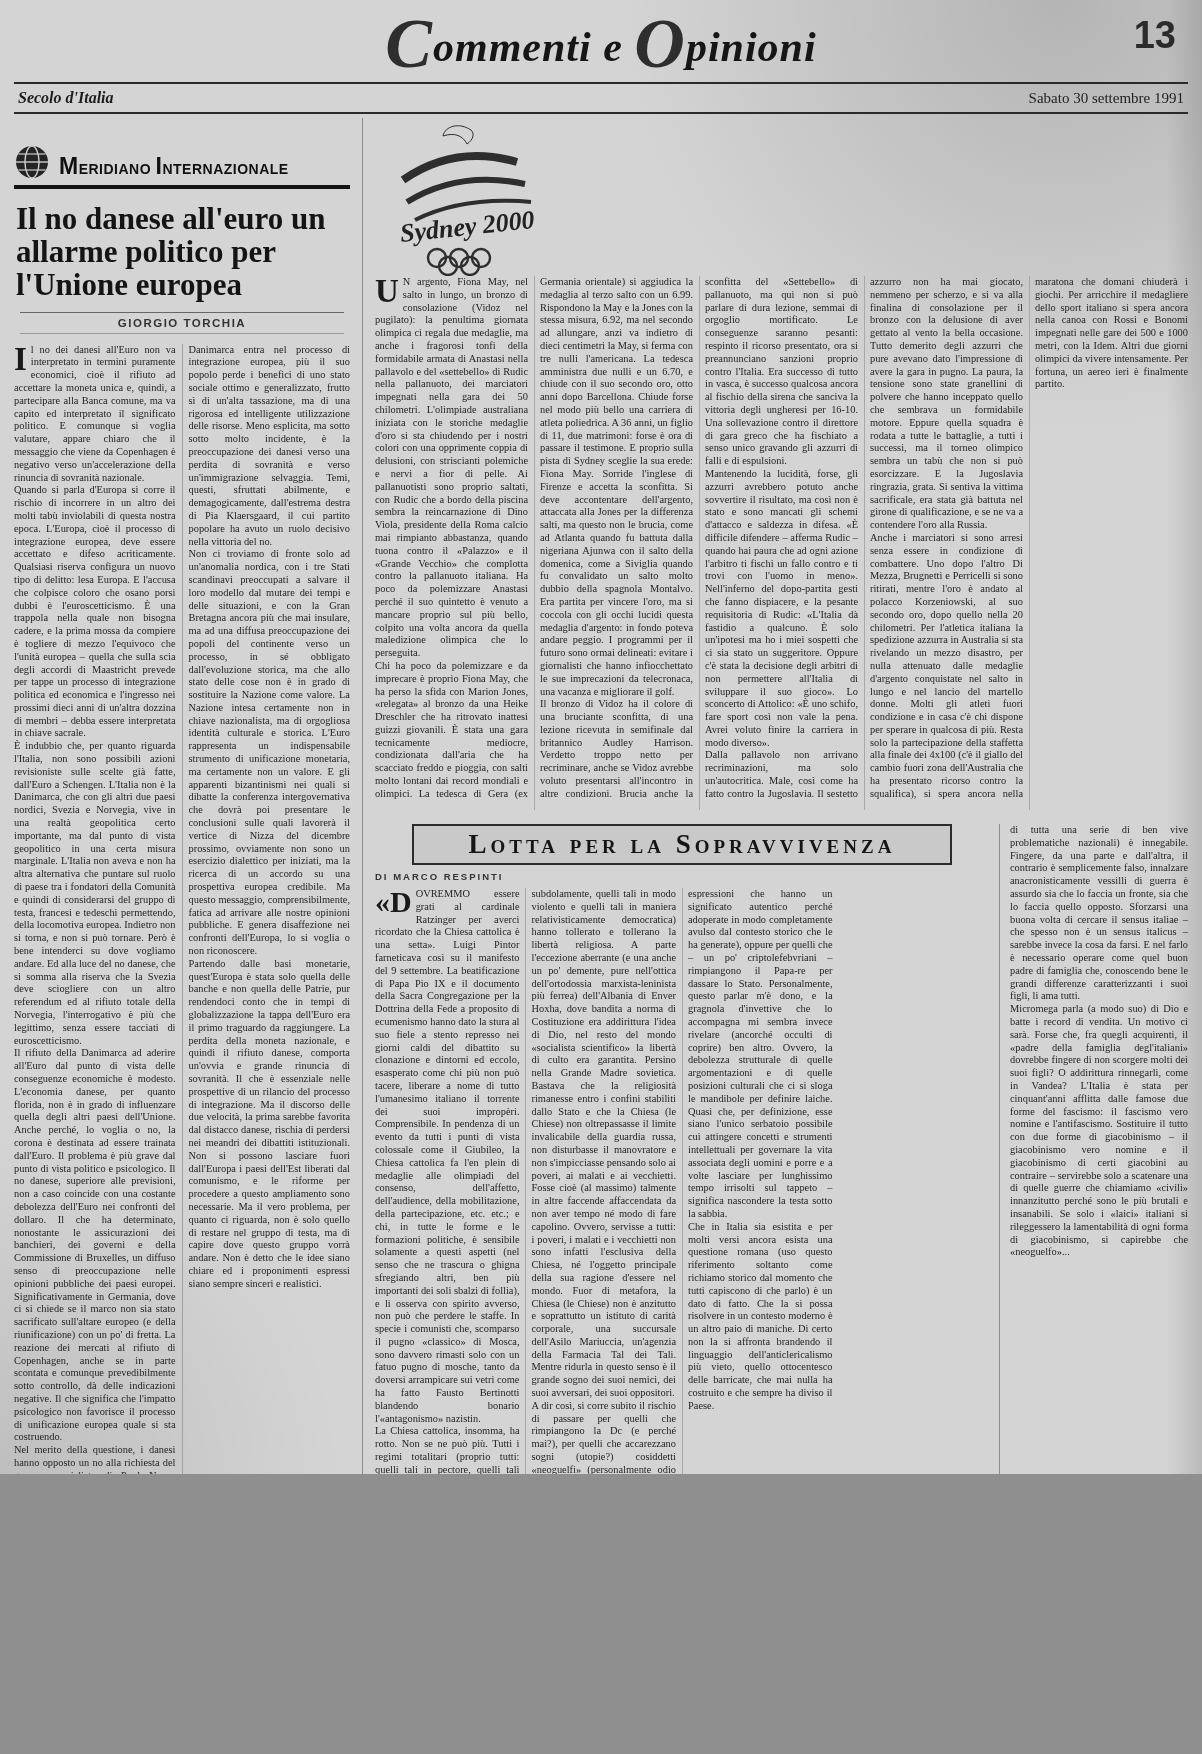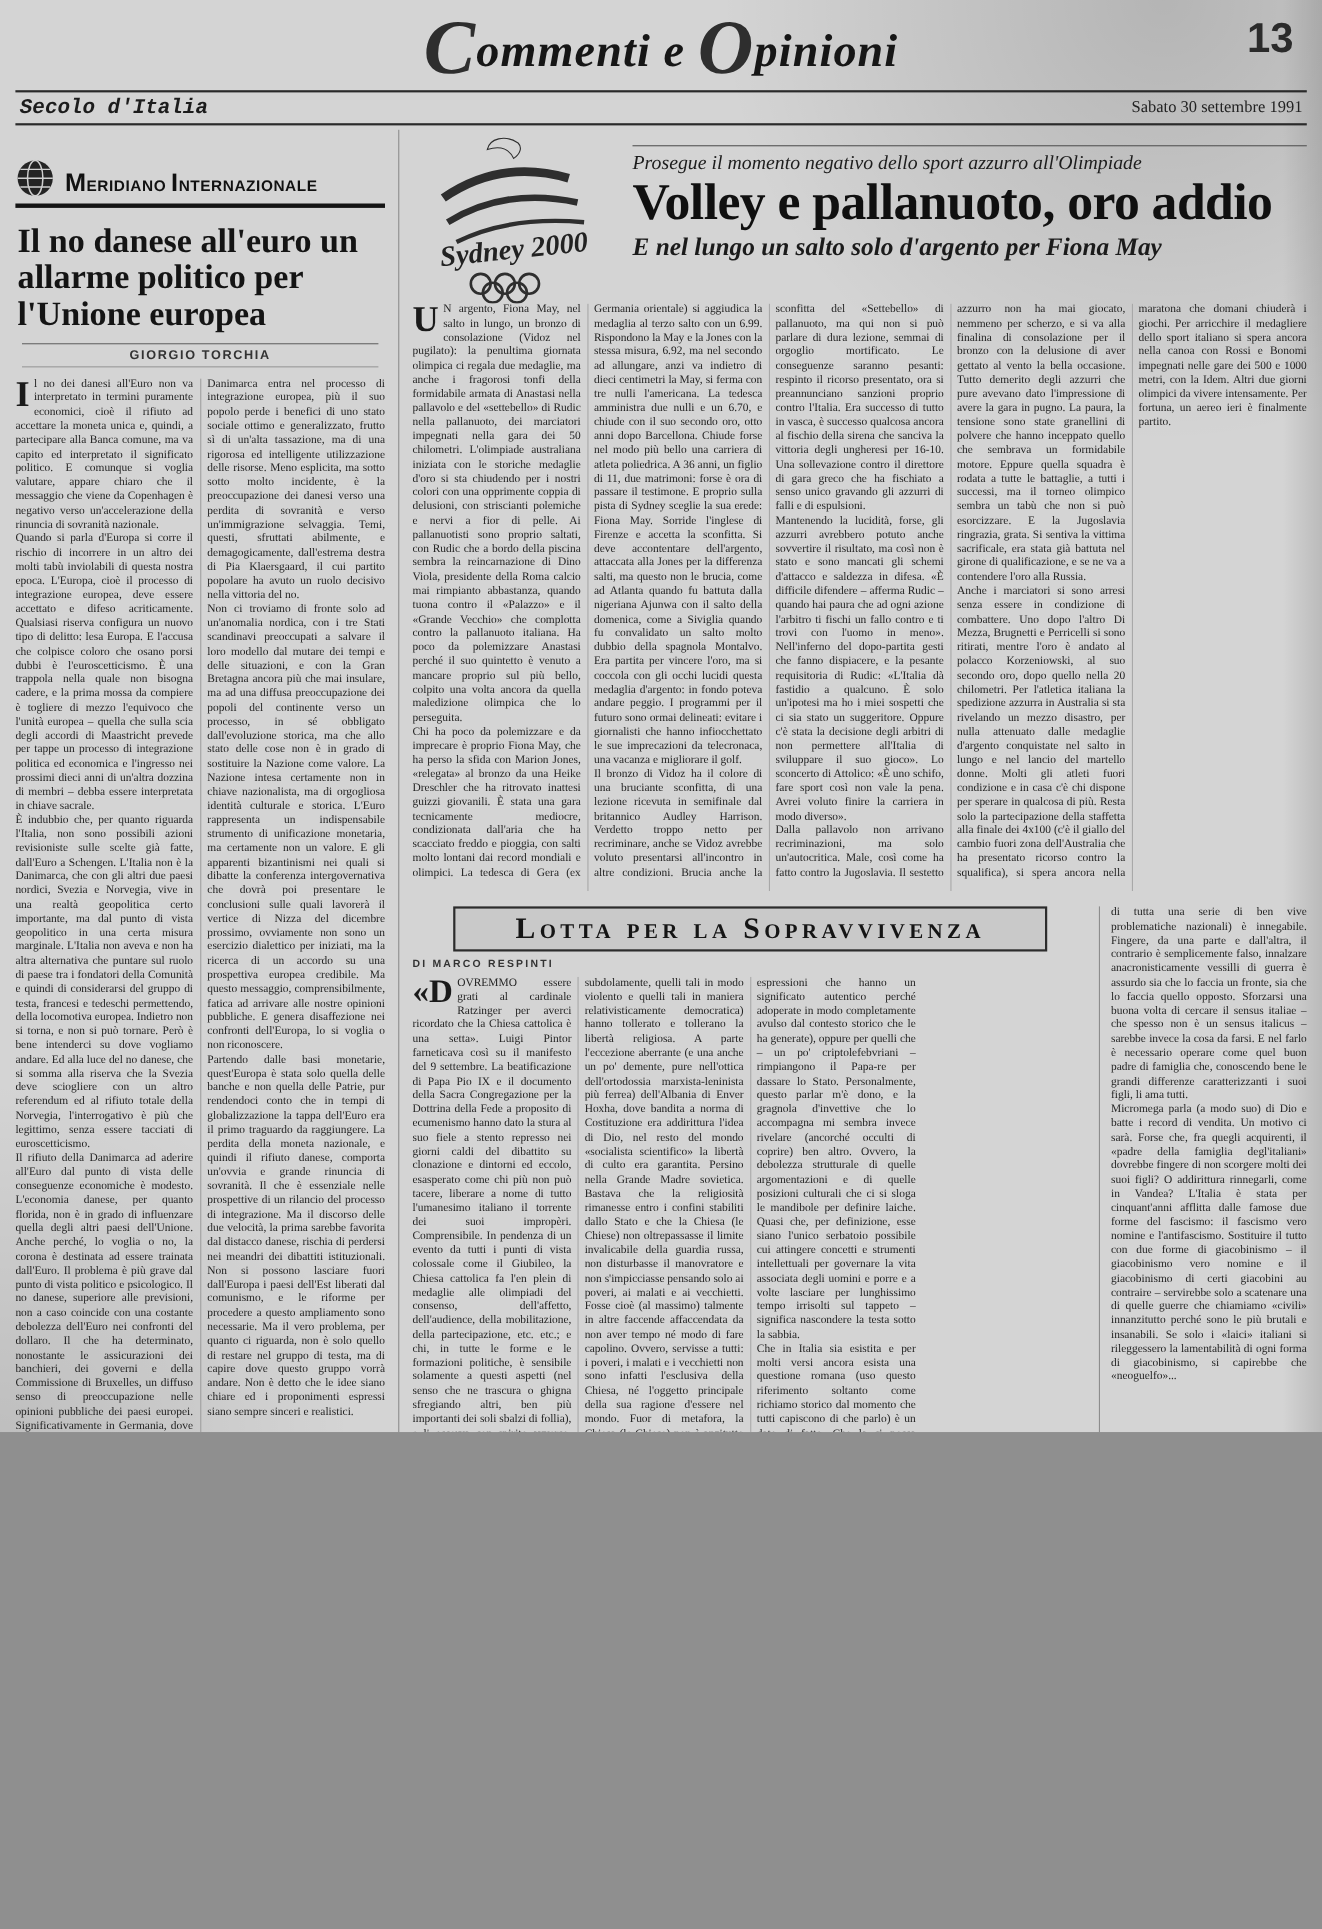--- a/index.html
+++ b/index.html
@@ -1,18 +1,18 @@
 <!DOCTYPE html>
 <html><head>
 <meta charset="utf-8">
 <style>
   html,body{margin:0;padding:0;background:#8f8f8f;}
   .page{
     position:relative;
-    width:1202px;height:1302px;
+    width:1202px;height:1474px;
     margin:0 auto;
     box-sizing:border-box;
     padding:6px 14px 0 14px;
     color:#1c1c1c;
     font-family:"Liberation Serif",serif;
     background:
       linear-gradient(to left, rgba(0,0,0,0.12), rgba(0,0,0,0) 3%),
       radial-gradient(circle at 88% 0%, rgba(0,0,0,0.15), rgba(0,0,0,0) 24%),
       radial-gradient(circle at 0% 100%, rgba(0,0,0,0.10), rgba(0,0,0,0) 18%),
       #d4d4d4;
@@ -29,21 +29,21 @@
     position:absolute;top:8px;right:12px;
     font-family:"Liberation Sans",sans-serif;font-weight:bold;
     font-size:38px;color:#2b2b2b;
   }
   
   .dateline{
     display:flex;justify-content:space-between;align-items:center;
     border-top:2px solid #2a2a2a;border-bottom:2px solid #2a2a2a;
     height:28px;padding:0 4px;
   }
-  .masthead{font-style:italic;font-weight:bold;font-size:19px;font-family:Liberation Mono, monospace;}
+  .masthead{font-style:italic;font-weight:bold;font-size:16px;}
   .date{font-size:15px;color:#222;}
   
   .content{display:flex;margin-top:4px;}
   .left{
     width:336px;flex:0 0 336px;
     border-right:1px solid #8d8d8d;
     padding-right:12px;box-sizing:content-box;
   }
   .main{flex:1;padding-left:12px;min-width:0;}
   
@@ -180,25 +180,20 @@
             <text x="26" y="124" font-size="26" font-style="italic" font-weight="bold" fill="#222" transform="rotate(-6 26 124)">Sydney 2000</text>
             <g fill="none" stroke="#2e2e2e" stroke-width="2.4">
               <circle cx="62" cy="140" r="9"></circle>
               <circle cx="84" cy="140" r="9"></circle>
               <circle cx="106" cy="140" r="9"></circle>
               <circle cx="73" cy="148" r="9"></circle>
               <circle cx="95" cy="148" r="9"></circle>
             </g>
           </svg>
         </div>
-        <div class="vh-text">
-          <div class="kicker">Prosegue il momento negativo dello sport azzurro all'Olimpiade</div>
-          <h2 class="volley-headline">Volley e pallanuoto, oro addio</h2>
-          <div class="volley-subhead">E nel lungo un salto solo d'argento per Fiona May</div>
-        </div>
       </div>
 
 
       <div class="bodytext volley-body">
         <span class="dropcap">U</span><span class="flow">N argento, Fiona May, nel salto in lungo, un bronzo di consolazione (Vidoz nel pugilato): la penultima giornata olimpica ci regala due medaglie, ma anche i fragorosi tonfi della formidabile armata di Anastasi nella pallavolo e del «settebello» di Rudic nella pallanuoto, dei marciatori impegnati nella gara dei 50 chilometri. L'olimpiade australiana iniziata con le storiche medaglie d'oro si sta chiudendo per i nostri colori con una opprimente coppia di delusioni, con striscianti polemiche e nervi a fior di pelle. Ai pallanuotisti sono proprio saltati, con Rudic che a bordo della piscina sembra la reincarnazione di Dino Viola, presidente della Roma calcio mai rimpianto abbastanza, quando tuona contro il «Palazzo» e il «Grande Vecchio» che complotta contro la pallanuoto italiana. Ha poco da polemizzare Anastasi perché il suo quintetto è venuto a mancare proprio sul più bello, colpito una volta ancora da quella maledizione olimpica che lo perseguita.
 Chi ha poco da polemizzare e da imprecare è proprio Fiona May, che ha perso la sfida con Marion Jones, «relegata» al bronzo da una Heike Dreschler che ha ritrovato inattesi guizzi giovanili. È stata una gara tecnicamente mediocre, condizionata dall'aria che ha scacciato freddo e pioggia, con salti molto lontani dai record mondiali e olimpici. La tedesca di Gera (ex Germania orientale) si aggiudica la medaglia al terzo salto con un 6.99. Rispondono la May e la Jones con la stessa misura, 6.92, ma nel secondo ad allungare, anzi va indietro di dieci centimetri la May, si ferma con tre nulli l'americana. La tedesca amministra due nulli e un 6.70, e chiude con il suo secondo oro, otto anni dopo Barcellona. Chiude forse nel modo più bello una carriera di atleta poliedrica. A 36 anni, un figlio di 11, due matrimoni: forse è ora di passare il testimone. E proprio sulla pista di Sydney sceglie la sua erede: Fiona May. Sorride l'inglese di Firenze e accetta la sconfitta. Si deve accontentare dell'argento, attaccata alla Jones per la differenza salti, ma questo non le brucia, come ad Atlanta quando fu battuta dalla nigeriana Ajunwa con il salto della domenica, come a Siviglia quando fu convalidato un salto molto dubbio della spagnola Montalvo. Era partita per vincere l'oro, ma si coccola con gli occhi lucidi questa medaglia d'argento: in fondo poteva andare peggio. I programmi per il futuro sono ormai delineati: evitare i giornalisti che hanno infiocchettato le sue imprecazioni da telecronaca, una vacanza e migliorare il golf.
 Il bronzo di Vidoz ha il colore di una bruciante sconfitta, di una lezione ricevuta in semifinale dal britannico Audley Harrison. Verdetto troppo netto per recriminare, anche se Vidoz avrebbe voluto presentarsi all'incontro in altre condizioni. Brucia anche la sconfitta del «Settebello» di pallanuoto, ma qui non si può parlare di dura lezione, semmai di orgoglio mortificato. Le conseguenze saranno pesanti: respinto il ricorso presentato, ora si preannunciano sanzioni proprio contro l'Italia. Era successo di tutto in vasca, è successo qualcosa ancora al fischio della sirena che sanciva la vittoria degli ungheresi per 16-10. Una sollevazione contro il direttore di gara greco che ha fischiato a senso unico gravando gli azzurri di falli e di espulsioni.
 Mantenendo la lucidità, forse, gli azzurri avrebbero potuto anche sovvertire il risultato, ma così non è stato e sono mancati gli schemi d'attacco e saldezza in difesa. «È difficile difendere – afferma Rudic – quando hai paura che ad ogni azione l'arbitro ti fischi un fallo contro e ti trovi con l'uomo in meno». Nell'inferno del dopo-partita gesti che fanno dispiacere, e la pesante requisitoria di Rudic: «L'Italia dà fastidio a qualcuno. È solo un'ipotesi ma ho i miei sospetti che ci sia stato un suggeritore. Oppure c'è stata la decisione degli arbitri di non permettere all'Italia di sviluppare il suo gioco». Lo sconcerto di Attolico: «È uno schifo, fare sport così non vale la pena. Avrei voluto finire la carriera in modo diverso».
 Dalla pallavolo non arrivano recriminazioni, ma solo un'autocritica. Male, così come ha fatto contro la Jugoslavia. Il sestetto azzurro non ha mai giocato, nemmeno per scherzo, e si va alla finalina di consolazione per il bronzo con la delusione di aver gettato al vento la bella occasione. Tutto demerito degli azzurri che pure avevano dato l'impressione di avere la gara in pugno. La paura, la tensione sono state granellini di polvere che hanno inceppato quello che sembrava un formidabile motore. Eppure quella squadra è rodata a tutte le battaglie, a tutti i successi, ma il torneo olimpico sembra un tabù che non si può esorcizzare. E la Jugoslavia ringrazia, grata. Si sentiva la vittima sacrificale, era stata già battuta nel girone di qualificazione, e se ne va a contendere l'oro alla Russia.
 Anche i marciatori si sono arresi senza essere in condizione di combattere. Uno dopo l'altro Di Mezza, Brugnetti e Perricelli si sono ritirati, mentre l'oro è andato al polacco Korzeniowski, al suo secondo oro, dopo quello nella 20 chilometri. Per l'atletica italiana la spedizione azzurra in Australia si sta rivelando un mezzo disastro, per nulla attenuato dalle medaglie d'argento conquistate nel salto in lungo e nel lancio del martello donne. Molti gli atleti fuori condizione e in casa c'è chi dispone per sperare in qualcosa di più. Resta solo la partecipazione della staffetta alla finale dei 4x100 (c'è il giallo del cambio fuori zona dell'Australia che ha presentato ricorso contro la squalifica), si spera ancora nella maratona che domani chiuderà i giochi. Per arricchire il medagliere dello sport italiano si spera ancora nella canoa con Rossi e Bonomi impegnati nelle gare dei 500 e 1000 metri, con la Idem. Altri due giorni olimpici da vivere intensamente. Per fortuna, un aereo ieri è finalmente partito.</span>

